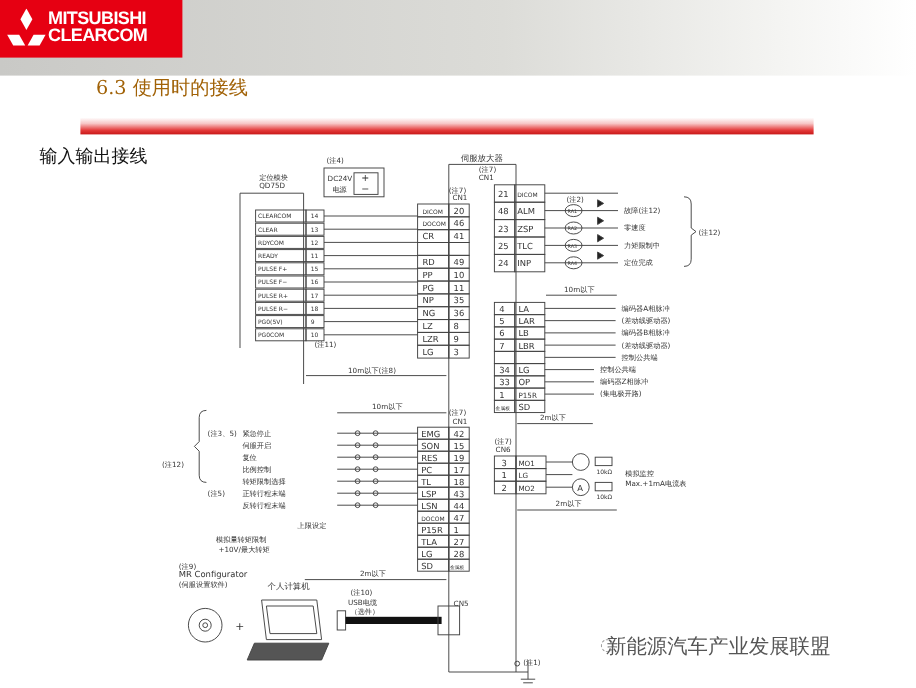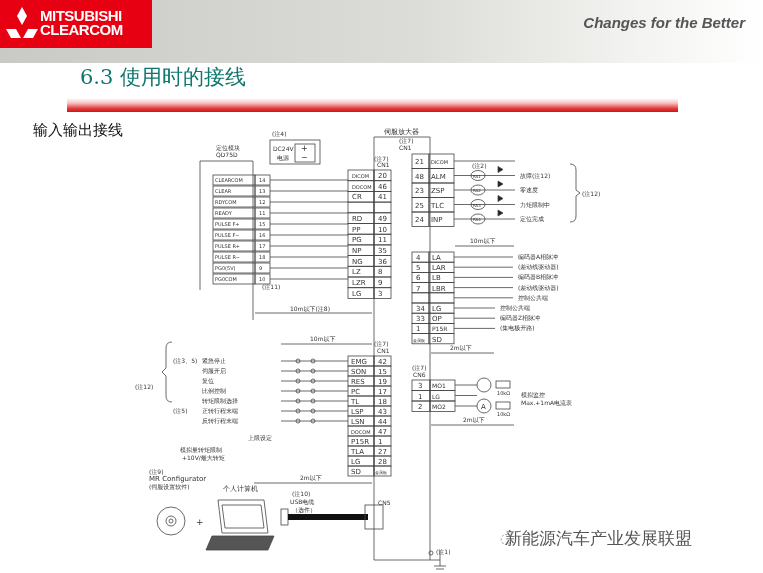--- a/index.html
+++ b/index.html
@@ -1,40 +1,39 @@
 <!DOCTYPE html>
 <html><head>
 <meta charset="utf-8">
 <style>
   html,body{margin:0;padding:0;}
   body{width:763px;height:573px;position:relative;overflow:hidden;background:#fff;font-family:"DejaVu Sans",sans-serif;color:#222;}
   .header{position:absolute;left:0;top:0;width:763px;height:63px;background:linear-gradient(90deg,#c9c9c6 0%,#dcdcd8 55%,#f4f4f2 85%,#fff 100%);}
   .logo-box{position:absolute;left:0;top:0;width:152px;height:48px;background:#e60012;}
   .logo-text{position:absolute;left:40px;top:9px;color:#fff;font-family:"Liberation Sans",sans-serif;font-weight:bold;font-size:15px;line-height:14px;letter-spacing:-0.5px;}
   .tagline{position:absolute;right:18px;top:14px;font-family:"Liberation Sans",sans-serif;font-style:italic;font-weight:bold;color:#555;font-size:15px;}
-  .title{position:absolute;left:80px;top:63px;font-family:"DejaVu Serif",serif;font-size:21px;color:#0f766e;}
+  .title{position:absolute;left:80px;top:63px;font-family:"DejaVu Serif",serif;font-size:16px;color:#a16207;}
   .redbar{position:absolute;left:67px;top:98px;width:611px;height:14px;background:linear-gradient(180deg,#fff 0%,#f7c6c6 35%,#e43a3a 75%,#c81818 100%);}
   .subtitle{position:absolute;left:33px;top:121px;font-family:"DejaVu Serif",serif;font-weight:normal;font-size:15px;color:#111;}
   svg text{font-family:"DejaVu Sans",sans-serif;fill:#333;}
   .wm{position:absolute;left:505px;top:527px;font-size:17px;color:#555;text-align:right;}
   .wm-icon{position:absolute;left:500px;top:530px;font-size:14px;color:#999;}
 </style>
 </head>
 <body>
 
 <div class="header">
   <div class="logo-box">
     <svg width="36" height="34" style="position:absolute;left:4px;top:7px">
       <polygon points="18,0 23,9 18,18 13,9" fill="#fff"></polygon>
       <polygon points="13,18 18,27 8,27 3,18" fill="#fff" transform="translate(-1,4)"></polygon>
       <polygon points="23,18 33,18 28,27 18,27" fill="#fff" transform="translate(1,4)"></polygon>
     </svg>
     <div class="logo-text"><span>MITSUBISHI</span><br><span>CLEARCOM</span></div>
   </div>
-  <div class="tagline">Changes for the Better</div>
 </div>
 
 <div class="title">6.3 使用时的接线</div>
 <div class="redbar"></div>
 <div class="subtitle">输入输出接线</div>
 
 <svg width="763" height="573" style="position:absolute;left:0;top:0" stroke="#444" stroke-width="0.8" fill="none">
 
   <text x="384" y="134" font-size="7" stroke="none">伺服放大器</text>
   <line x1="374" y1="137" x2="430" y2="137"></line>

